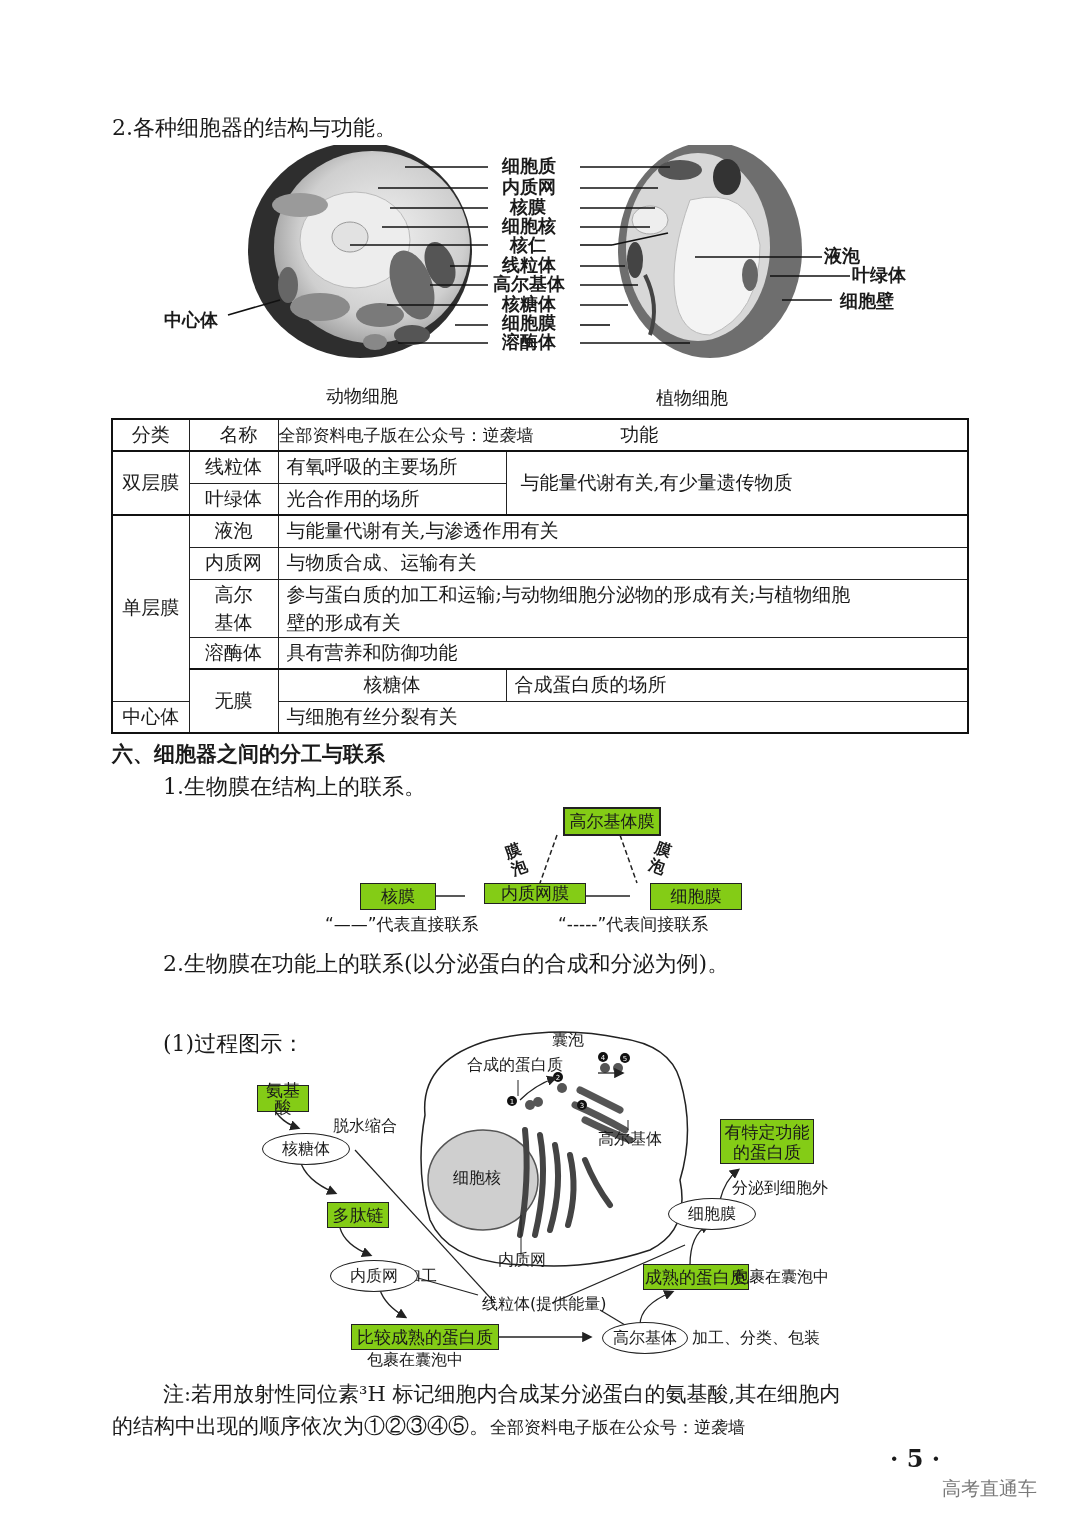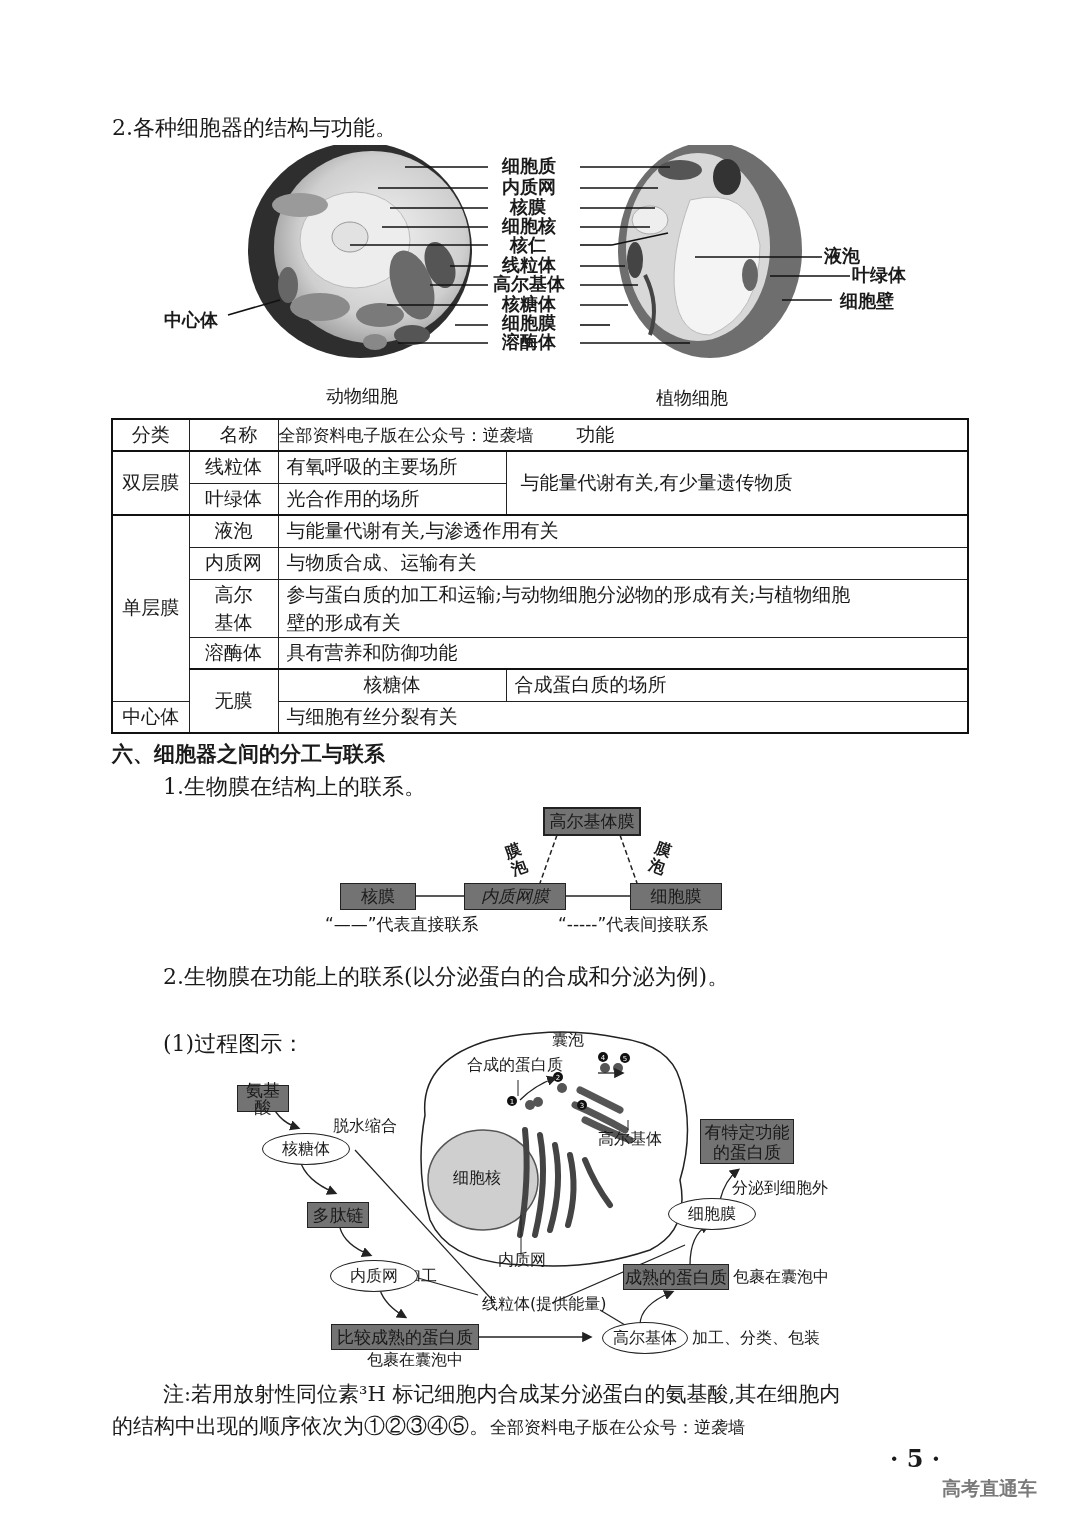--- a/index.html
+++ b/index.html
@@ -13,25 +13,25 @@
   .label { font-size: 18px; font-family: "DejaVu Sans", "Liberation Sans", sans-serif; }
   .label-bold { font-size: 18px; font-family: "DejaVu Sans", "Liberation Sans", sans-serif; font-weight: bold; }
 
   
   table.org { position: absolute; left: 111px; top: 418px; width: 858px; border-collapse: collapse; border: 2.5px solid #111; font-size: 19px; padding-left: 9px; }
   table.org td { border: 1.5px solid #222; padding: 0 8px; height: 32px; vertical-align: middle; font-family: "DejaVu Serif", "Liberation Serif", serif; }
   table.org td.c { text-align: center; }
   table.org tr.thick-top td { border-top: 2.5px solid #111; }
   table.org td.wm { font-family: "DejaVu Sans", "Liberation Sans", sans-serif; font-size: 17px; }
 
-  .box { position: absolute; border: 1.6px solid #222; background: #737373; font-size: 17px; text-align: center; line-height: 1; display: flex; align-items: center; justify-content: center; font-family: "DejaVu Sans", "Liberation Sans", sans-serif; }
+  .box { position: absolute; border: 1.6px solid #222; background: #84cc16; font-size: 17px; text-align: center; line-height: 1; display: flex; align-items: center; justify-content: center; font-family: "DejaVu Sans", "Liberation Sans", sans-serif; margin-left: 20px; }
   .box.thick { border-width: 2.4px; }
   .ellipse { position: absolute; border: 1.6px solid #222; border-radius: 50%; background: #fff; font-size: 16px; display: flex; align-items: center; justify-content: center; font-family: "DejaVu Sans", "Liberation Sans", sans-serif; }
   .small { font-size: 16px; font-family: "DejaVu Sans", "Liberation Sans", sans-serif; }
-  .watermark { color: #7a7a7a; font-family: "DejaVu Sans", "Liberation Sans", sans-serif; font-size: 19px; font-weight: bold; }
+  .watermark { color: #7a7a7a; font-family: "DejaVu Sans", "Liberation Sans", sans-serif; font-size: 19px; }
 </style>
 </head>
 <body>
 
 <div class="abs txt h2" style="left:112px; top:117px;">2.各种细胞器的结构与功能。</div>
 
 <div class="abs" style="left:150px; top:145px; width:800px; height:270px;">
   <svg width="800" height="270" viewBox="0 0 800 270">
     <defs>
       <radialGradient id="ag" cx="55%" cy="45%" r="60%">
@@ -128,21 +128,21 @@
       <col style="width:228px">
       <col>
   </colgroup>
   <tbody>
       <tr>
     <td class="c">分类</td>
     <td class="c" style="padding-left:18px;">名称</td>
     <td colspan="2" class="wm" style="padding-left:0;">
       <span>全部资料电子版在公众号：逆袭墙</span>
       <span style="display:inline-block; width:32px;"></span>
-      <span style="font-family:Liberation Serif, serif; font-size:19px;">功能</span>
+      <span style="font-family:Liberation Serif, serif; font-size:19px;margin-left:44px;">功能</span>
     </td>
   </tr>
   <tr class="thick-top">
     <td rowspan="2" class="c">双层膜</td>
     <td class="c">线粒体</td>
     <td>有氧呼吸的主要场所</td>
     <td rowspan="2" style="padding-left:14px;">与能量代谢有关,有少量遗传物质</td>
   </tr>
   <tr>
     <td class="c">叶绿体</td>
@@ -188,29 +188,29 @@
 
 <div class="abs" style="left:330px; top:805px; width:440px; height:135px;">
   <svg class="abs" style="left:0; top:0;" width="440" height="135">
     <line x1="85" y1="91" x2="135" y2="91" stroke="#222" stroke-width="1.5"></line>
     <line x1="235" y1="91" x2="300" y2="91" stroke="#222" stroke-width="1.5"></line>
     <line x1="227" y1="30" x2="210" y2="78" stroke="#222" stroke-width="1.5" stroke-dasharray="5,3"></line>
     <line x1="290" y1="30" x2="307" y2="78" stroke="#222" stroke-width="1.5" stroke-dasharray="5,3"></line>
   </svg>
   <div class="box thick" style="left:213px; top:2px; width:98px; height:29px;">高尔基体膜</div>
   <div class="box" style="left:10px; top:78px; width:76px; height:27px;">核膜</div>
-  <div class="box" style="left:134px; top:78px; width:102px; height:27px;font-style:italic;">内质网膜</div>
+  <div class="box" style="left:134px; top:78px; width:102px; height:21px;">内质网膜</div>
   <div class="box" style="left:300px; top:78px; width:92px; height:27px;">细胞膜</div>
   <div class="abs small" style="left:178px; top:36px; width:20px; line-height:18px; transform:rotate(-20deg); font-weight:bold;">膜泡</div>
   <div class="abs small" style="left:322px; top:36px; width:20px; line-height:18px; transform:rotate(20deg); font-weight:bold;">膜泡</div>
   <div class="abs txt small" style="left:-5px; top:111px; font-size:17px;">“——”代表直接联系</div>
   <div class="abs txt small" style="left:228px; top:111px; font-size:17px;">“-----”代表间接联系</div>
 </div>
 
-<div class="abs txt h2" style="left:163px; top:953px;margin-top:13px;">2.生物膜在功能上的联系(以分泌蛋白的合成和分泌为例)。</div>
+<div class="abs txt h2" style="left:163px; top:953px;">2.生物膜在功能上的联系(以分泌蛋白的合成和分泌为例)。</div>
 <div class="abs txt h2" style="left:163px; top:985px;margin-top:48px;">(1)过程图示：</div>
 
 <div class="abs" style="left:230px; top:1020px; width:640px; height:350px;">
   <svg class="abs" style="left:0; top:0;" width="640" height="350">
     <defs>
       <marker id="ar" markerWidth="8" markerHeight="8" refX="6" refY="4" orient="auto">
         <path d="M0,0 L8,4 L0,8 Z" fill="#222"></path>
       </marker>
     </defs>
 

